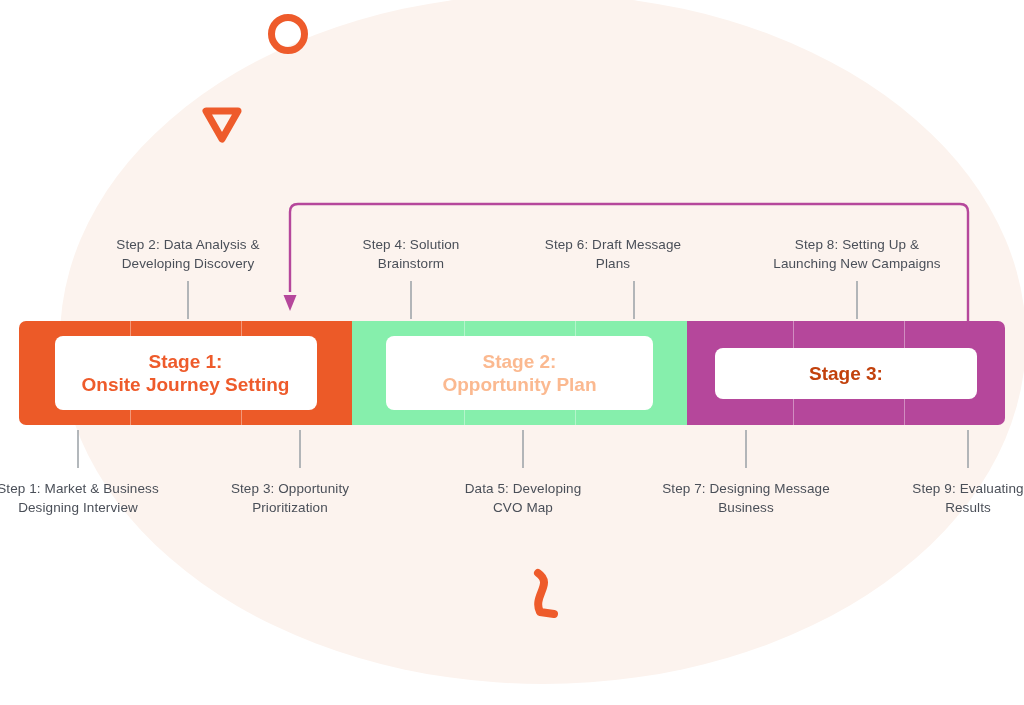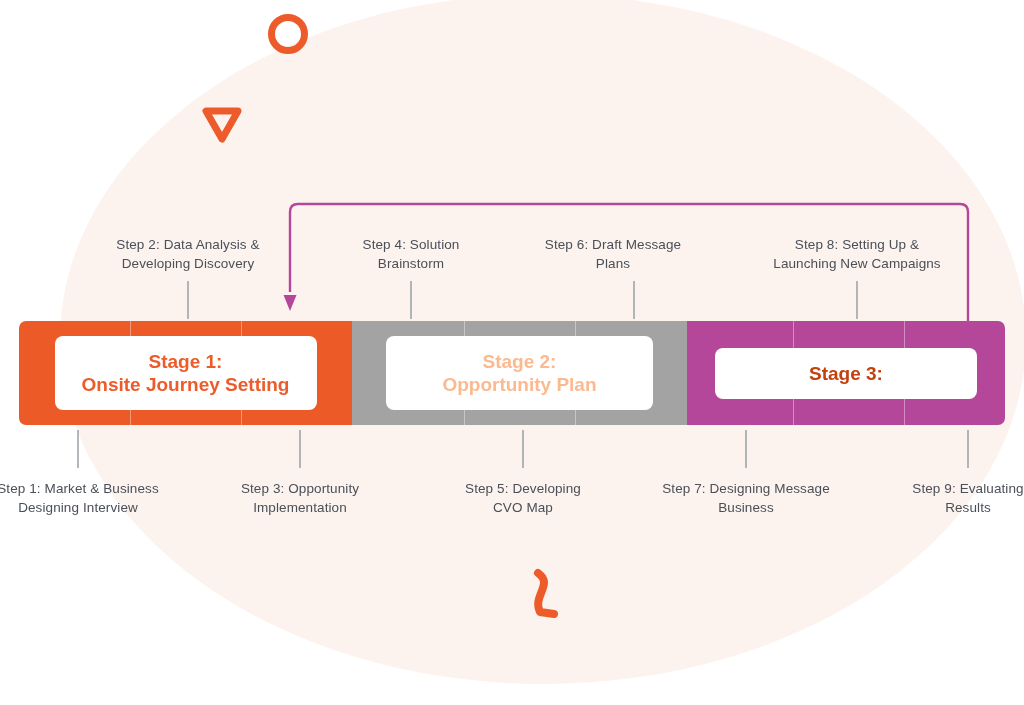--- a/index.html
+++ b/index.html
@@ -80,21 +80,21 @@
     text-align:center;
     padding:14px 10px;
     line-height:23px;
     font-weight:bold;
     font-size:19px;
     z-index:2;
     box-sizing:border-box;
   }
   .stage1{background:#EC5A28;flex:0 0 333px;}
   .stage1 .stage-card{width:262px;color:#EE5B2B;}
-  .stage2{background:#a3a3a3;flex:0 0 335px;}
+  .stage2{background:#86efac;flex:0 0 335px;}
   .stage2 .stage-card{width:267px;color:#FBB990;}
   .stage3{background:#B5479B;flex:1 1 auto;}
   .stage3 .stage-card{width:262px;color:#c2410c;}
   .stage-card .line1{display:block;}
   .stage-card .line2{display:block;}
 </style>
 </head>
 <body>
 
 <div id="stage">
@@ -147,26 +147,26 @@
   </div>
   <div class="step-label step-top" style="left:742px">
     <span>Step 8: Setting Up &amp;</span><br>
     <span>Launching New Campaigns</span>
   </div>
 
   <div class="step-label step-bot" style="left:-37px">
     <span>Step 1: Market &amp; Business</span><br>
     <span>Designing Interview</span>
   </div>
-  <div class="step-label step-bot" style="left:185px">
+  <div class="step-label step-bot" style="left:175px">
     <span>Step 3: Opportunity</span><br>
-    <span>Implementation</span>
+    <span>Prioritization</span>
   </div>
   <div class="step-label step-bot" style="left:408px">
-    <span>Step 5: Developing</span><br>
+    <span>Data 5: Developing</span><br>
     <span>CVO Map</span>
   </div>
   <div class="step-label step-bot" style="left:631px">
     <span>Step 7: Designing Message</span><br>
     <span>Business</span>
   </div>
   <div class="step-label step-bot" style="left:853px">
     <span>Step 9: Evaluating</span><br>
     <span>Results</span>
   </div>

